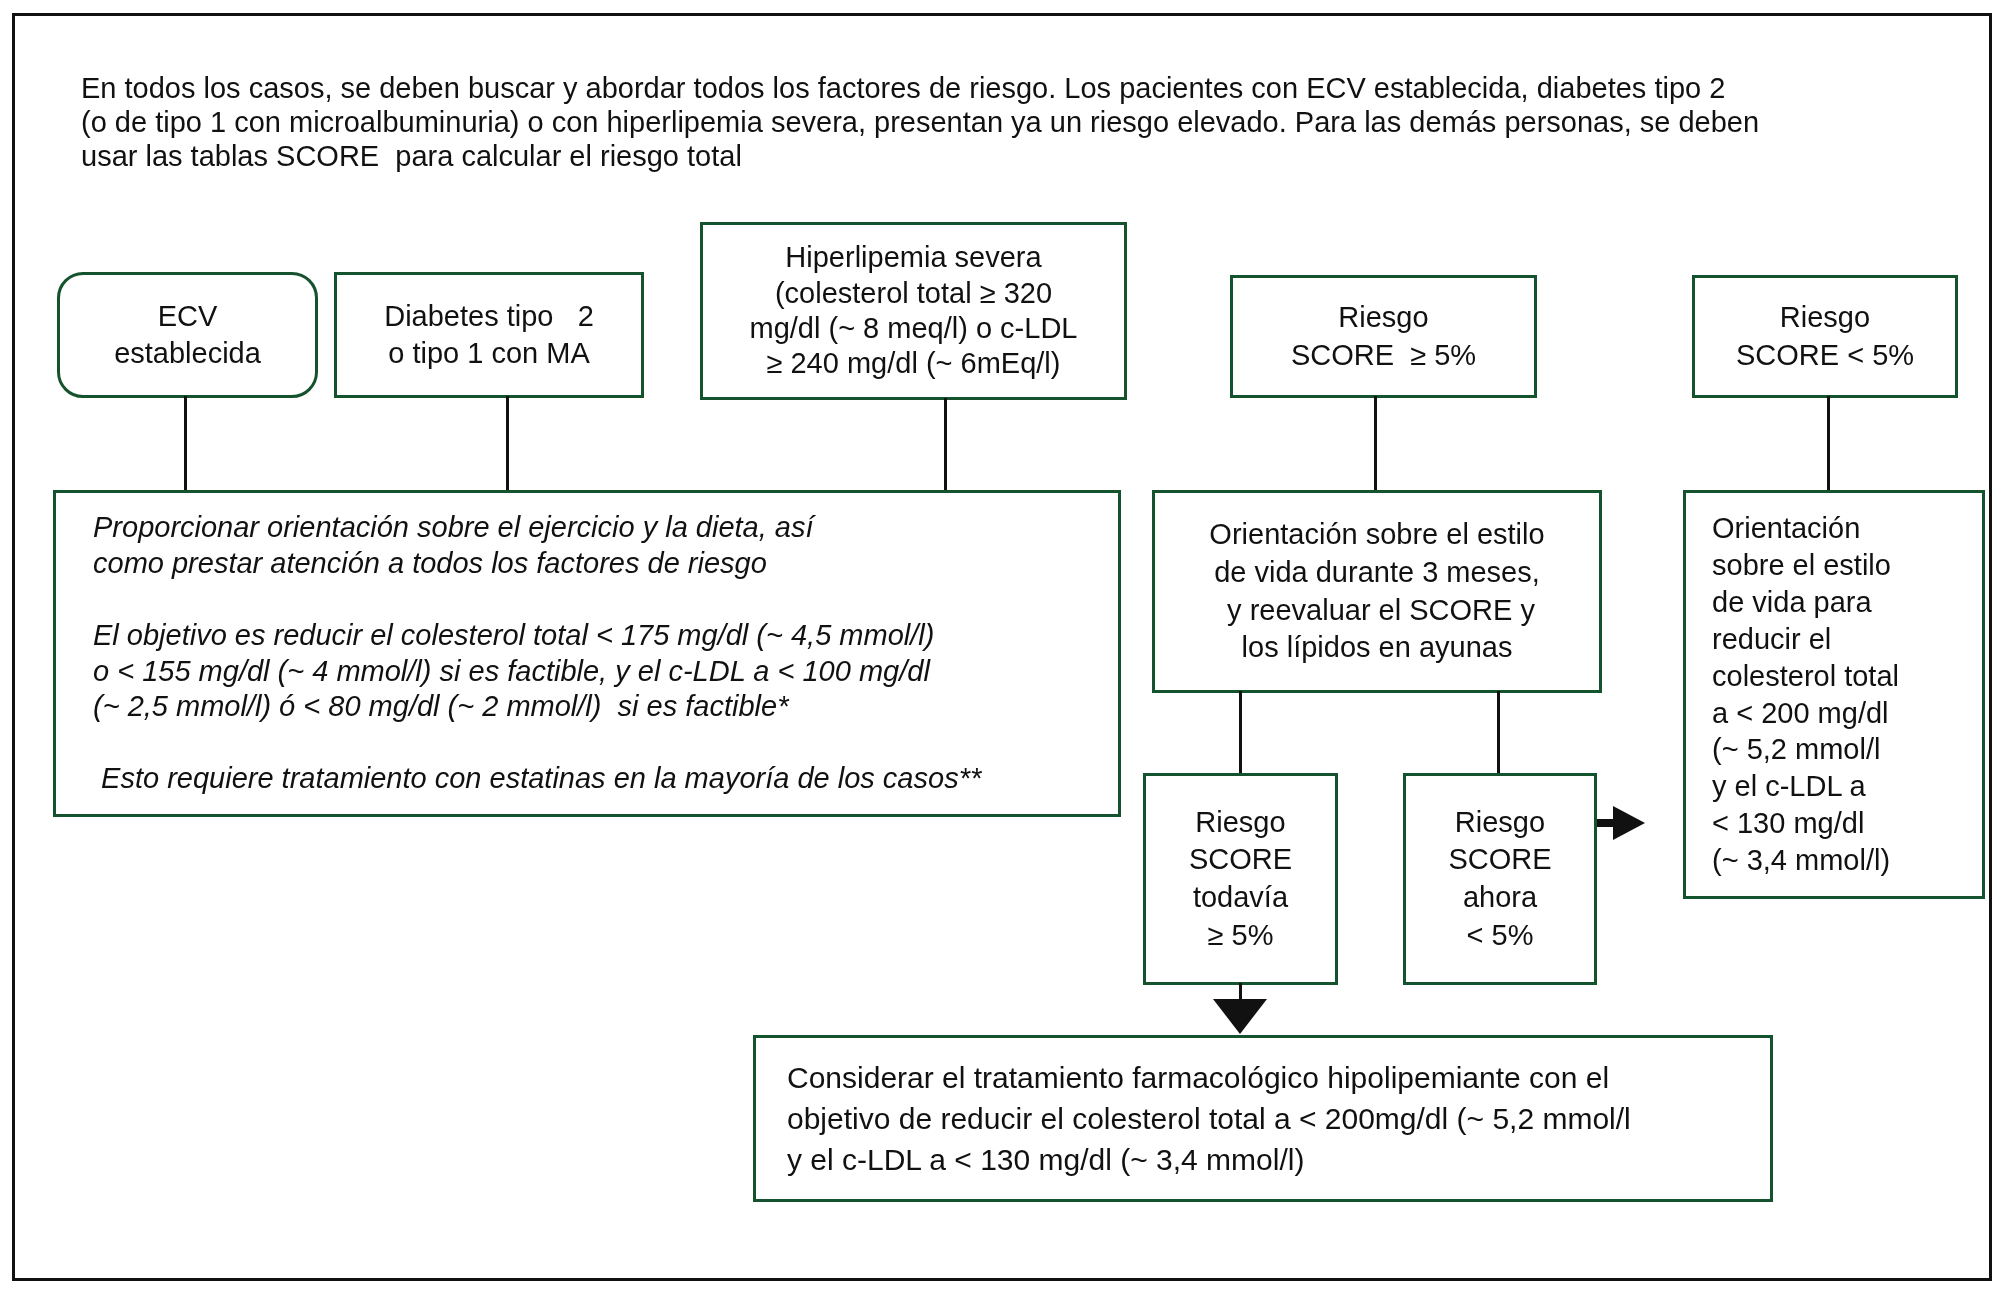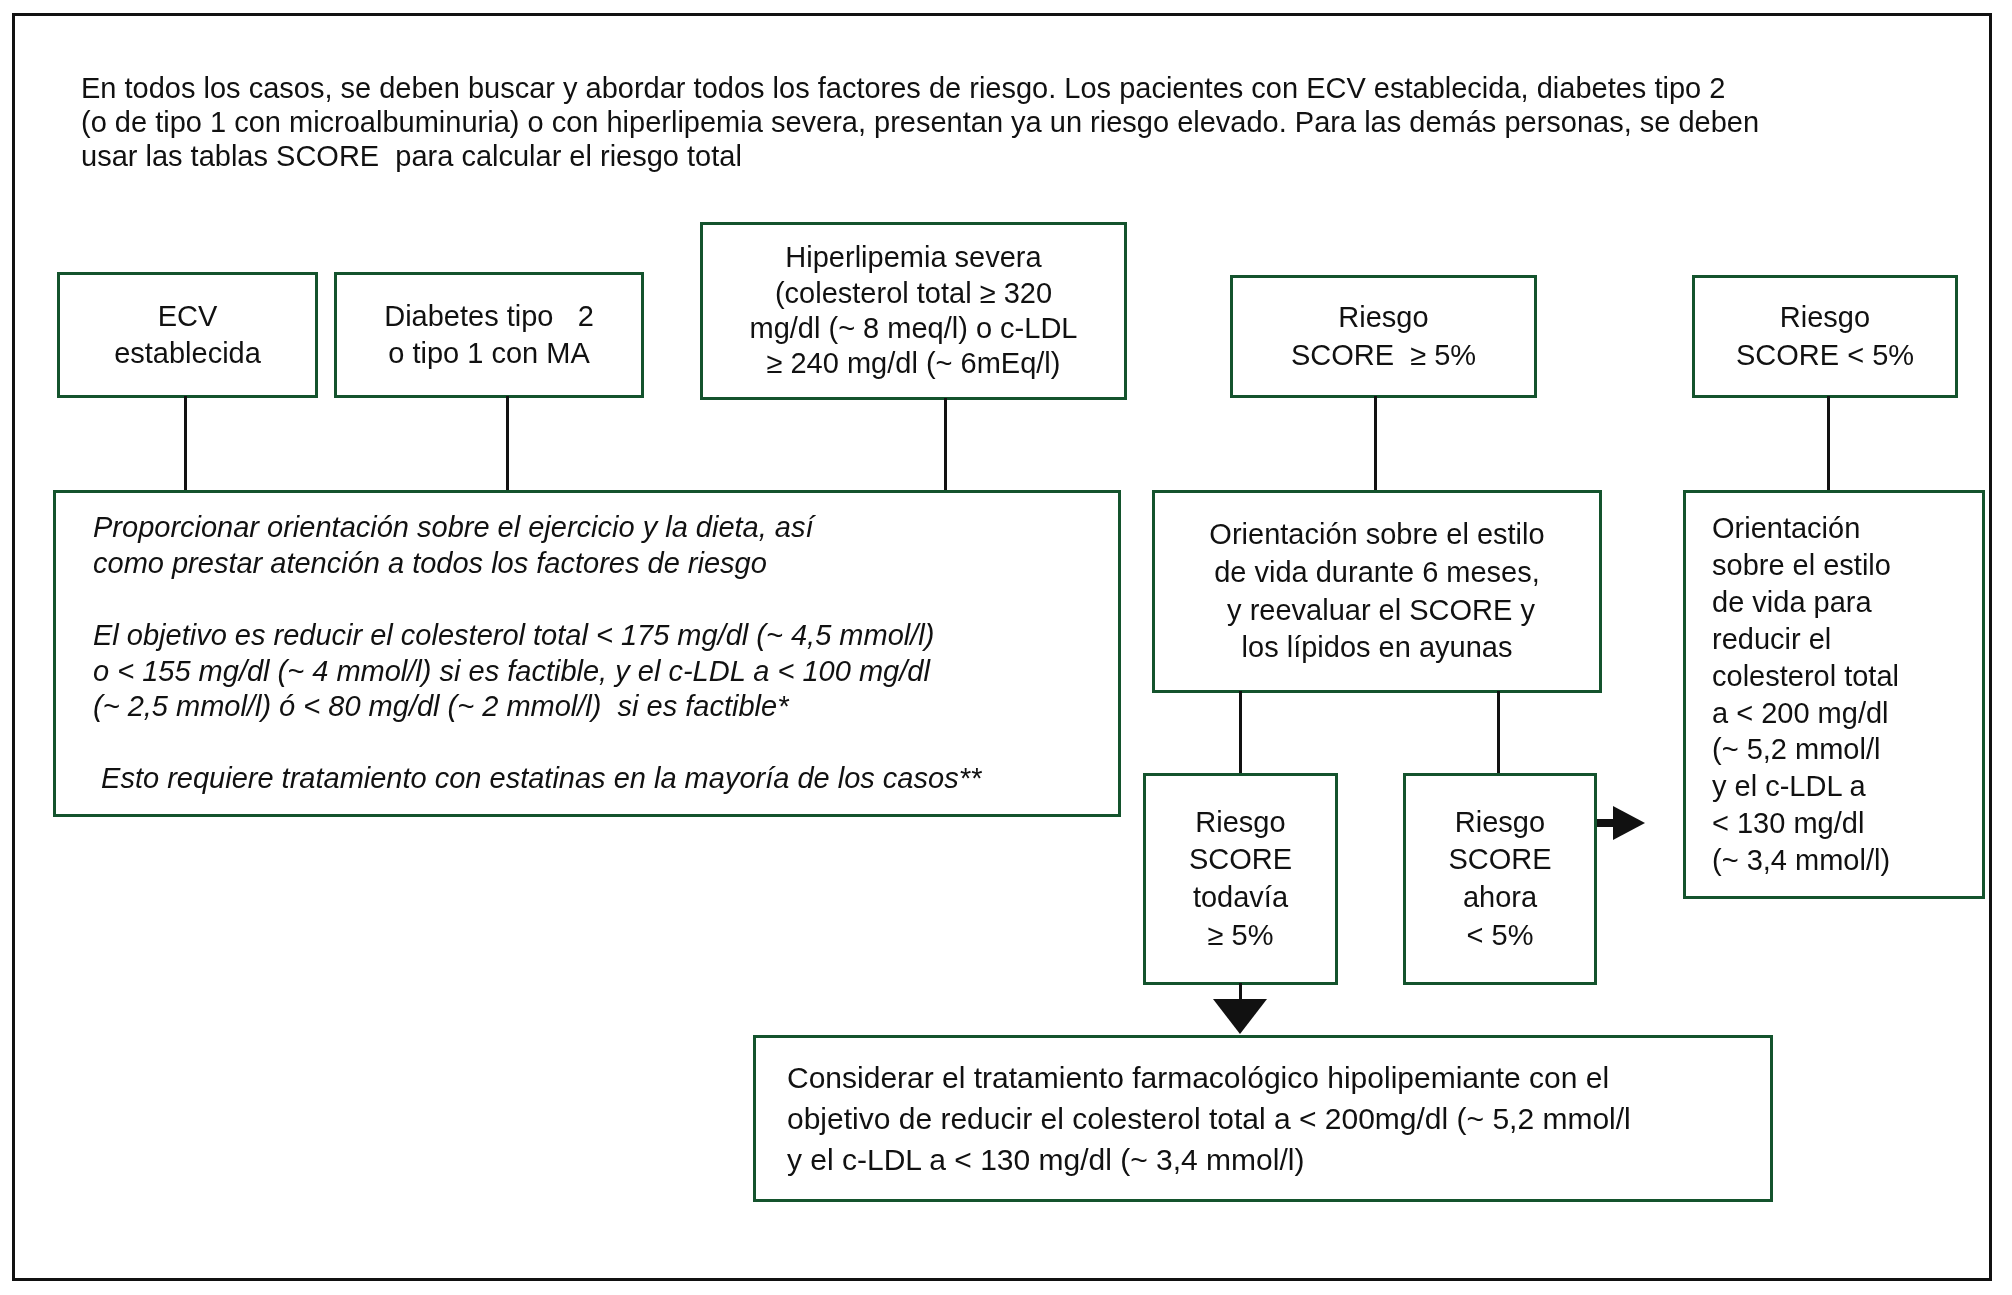--- a/index.html
+++ b/index.html
@@ -27,21 +27,21 @@
     position:absolute;width:0;height:0;
     border-top:17px solid transparent;border-bottom:17px solid transparent;
     border-left:32px solid #111;
   }
   .arrow-head-down{
     position:absolute;width:0;height:0;
     border-left:27px solid transparent;border-right:27px solid transparent;
     border-top:35px solid #111;
   }
   
-  #box-ecv{left:57px;top:272px;width:261px;height:126px;}
+  #box-ecv{left:57px;top:272px;width:261px;height:126px;border-radius:26px;}
   #box-diabetes{left:334px;top:272px;width:310px;height:126px;}
   #box-hiperlipemia{left:700px;top:222px;width:427px;height:178px;line-height:1.22;}
   #box-score-high{left:1230px;top:275px;width:307px;height:123px;}
   #box-score-low{left:1692px;top:275px;width:266px;height:123px;}
   #box-left-action{left:53px;top:490px;width:1068px;height:327px;padding-left:37px;line-height:1.24;font-style:italic;}
   #box-middle-action{left:1152px;top:490px;width:450px;height:203px;line-height:1.3;}
   #box-right-action{left:1683px;top:490px;width:302px;height:409px;padding-left:26px;line-height:1.27;}
   #box-score-still{left:1143px;top:773px;width:195px;height:212px;line-height:1.3;}
   #box-score-now{left:1403px;top:773px;width:194px;height:212px;line-height:1.3;}
   #box-pharma{left:753px;top:1035px;width:1020px;height:167px;padding-left:31px;font-size:30px;line-height:1.37;}
@@ -77,21 +77,21 @@
 
   <div class="fbox leftalign" id="box-left-action">Proporcionar orientación sobre el ejercicio y la dieta, así
 como prestar atención a todos los factores de riesgo
 
 El objetivo es reducir el colesterol total &lt; 175 mg/dl (~ 4,5 mmol/l)
 o &lt; 155 mg/dl (~ 4 mmol/l) si es factible, y el c-LDL a &lt; 100 mg/dl
 (~ 2,5 mmol/l) ó &lt; 80 mg/dl (~ 2 mmol/l)  si es factible*
 
  Esto requiere tratamiento con estatinas en la mayoría de los casos**</div>
   <div class="fbox" id="box-middle-action">Orientación sobre el estilo
-de vida durante 6 meses,
+de vida durante 3 meses,
  y reevaluar el SCORE y
 los lípidos en ayunas</div>
   <div class="fbox leftalign" id="box-right-action">Orientación
 sobre el estilo
 de vida para
 reducir el
 colesterol total
 a &lt; 200 mg/dl
 (~ 5,2 mmol/l
 y el c-LDL a

